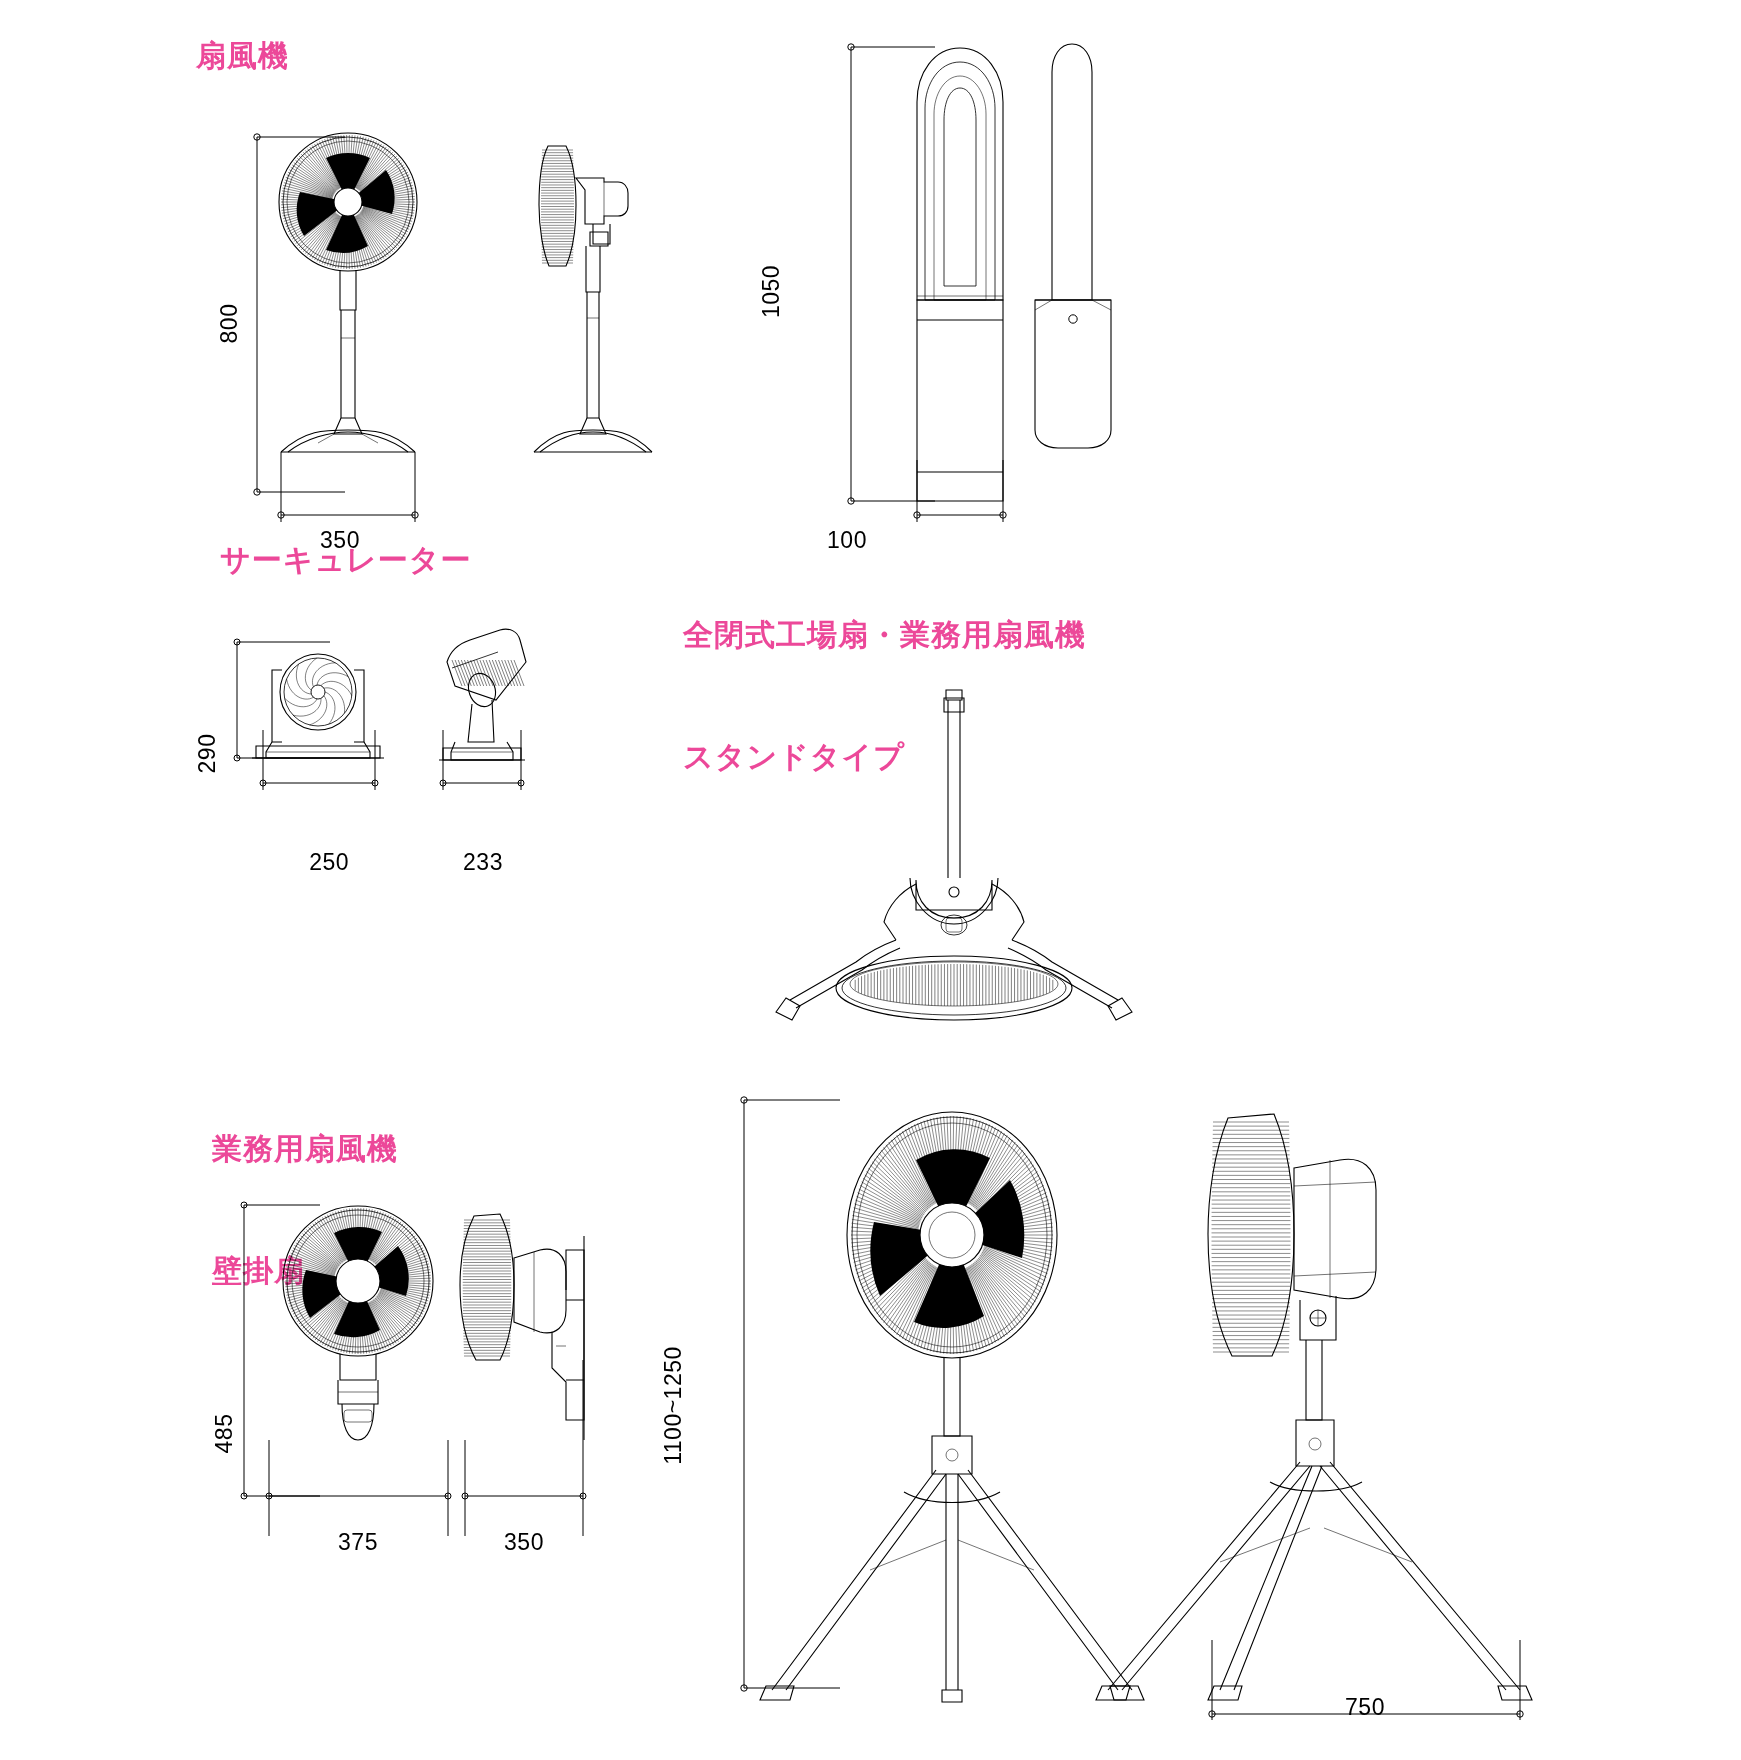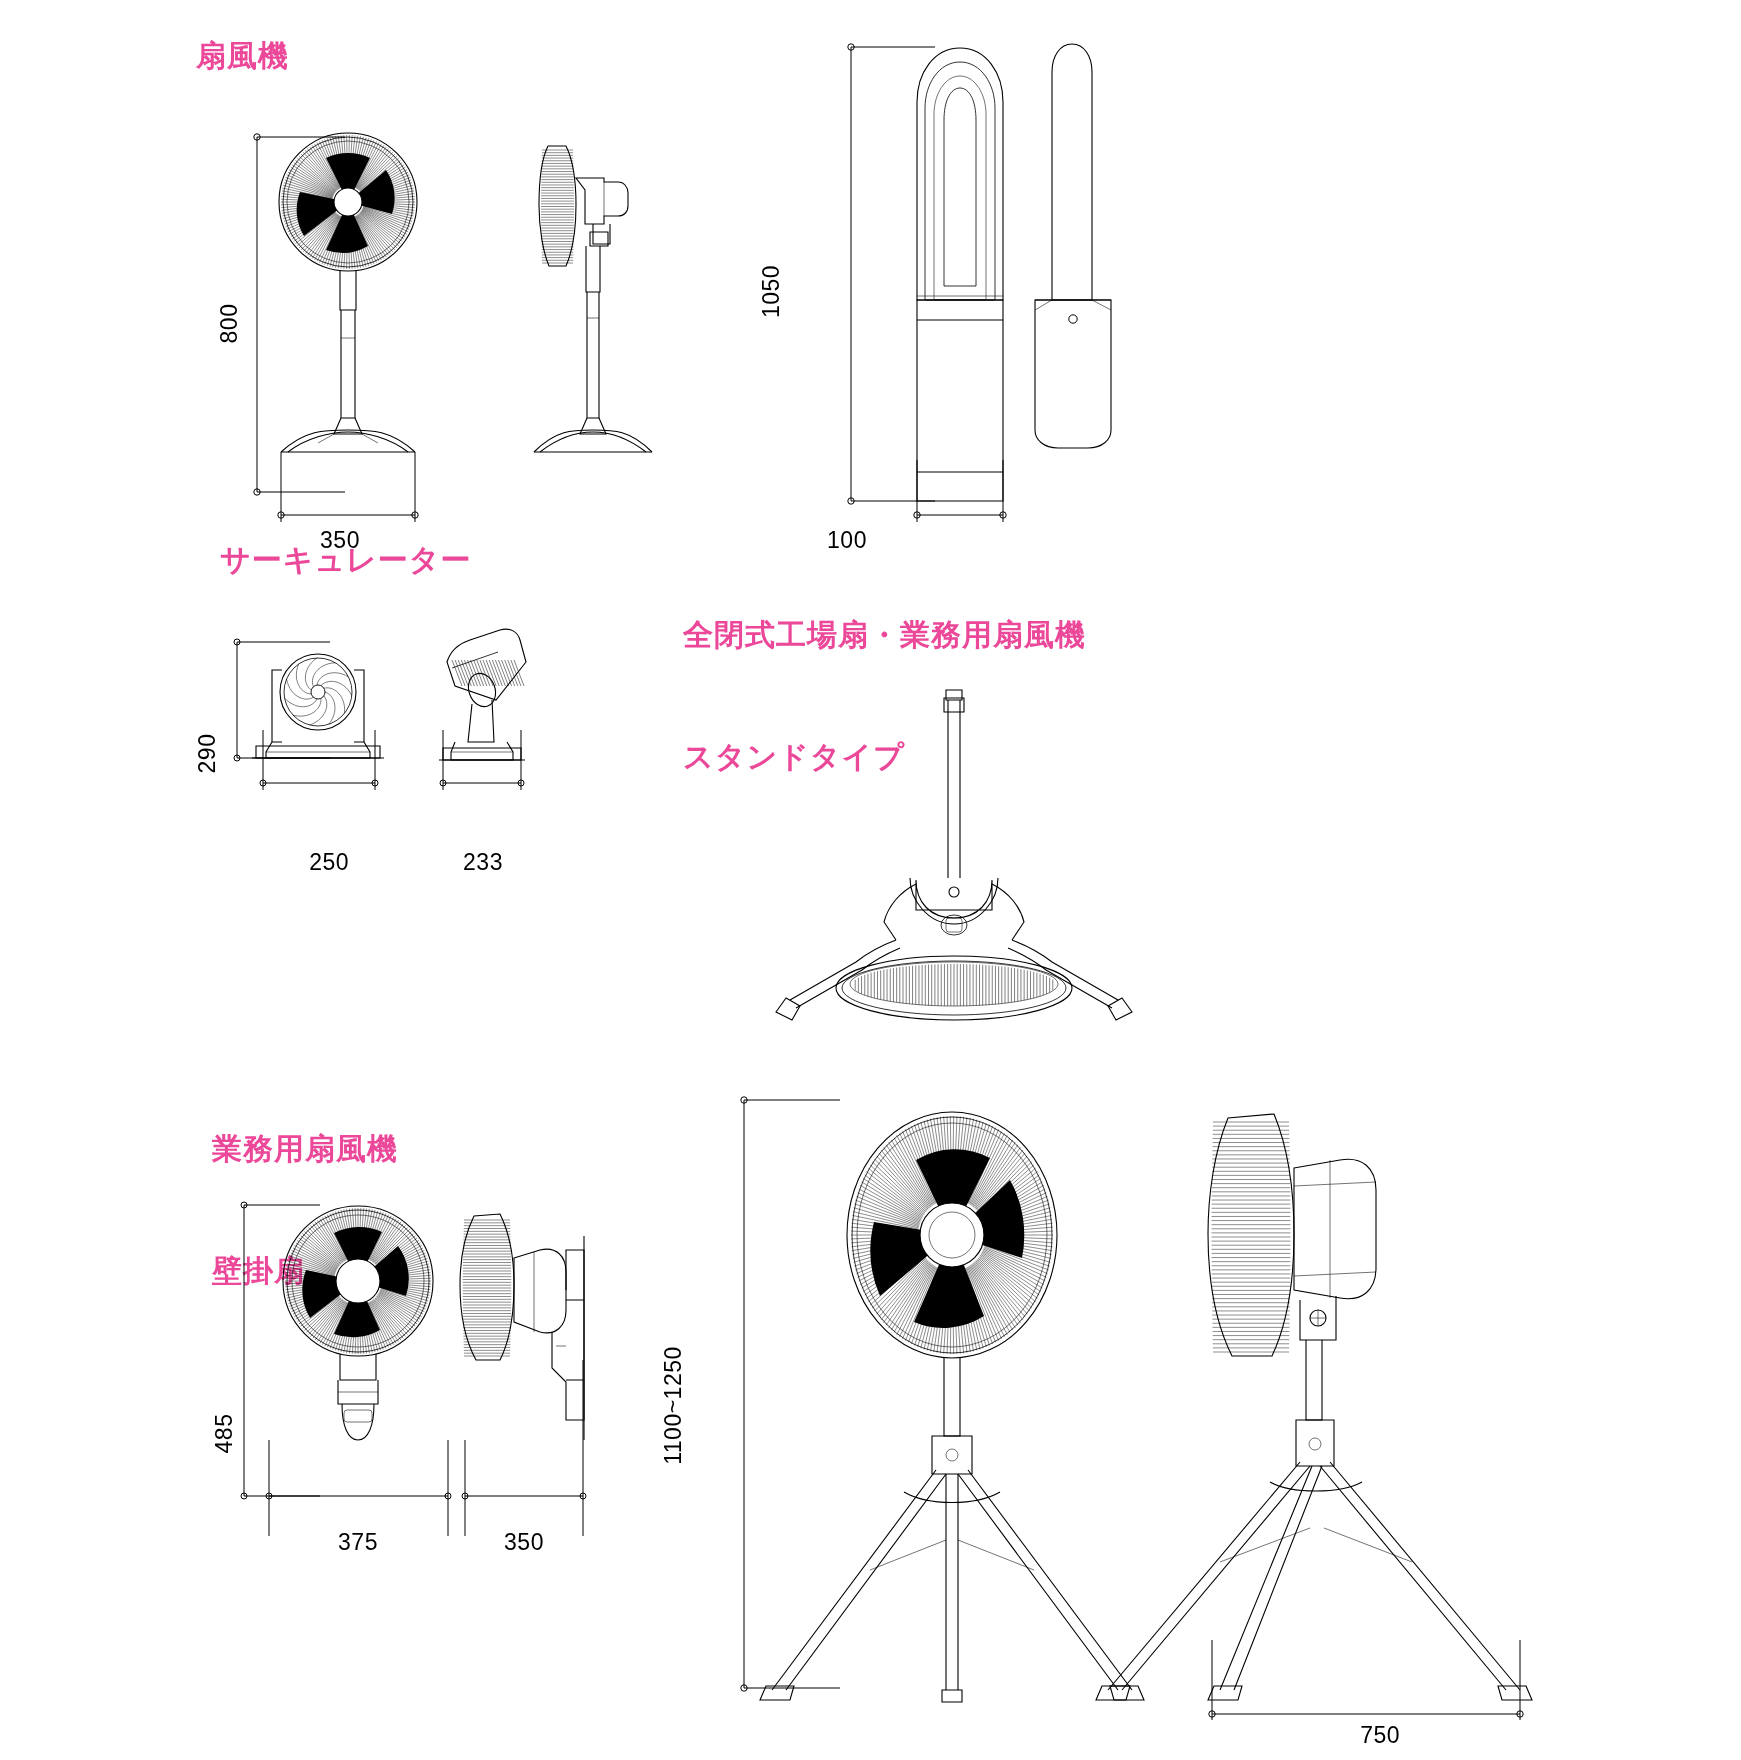--- a/index.html
+++ b/index.html
@@ -100,21 +100,21 @@
   <div class="dim" style="left:453px; top:849px; width:60px; text-align:center;">233</div>
 
   <div class="dim vert" style="left:211px; top:1420px; width:52px; text-align:center; margin-left:-13px;">485</div>
 
   <div class="dim" style="left:328px; top:1529px; width:60px; text-align:center;">375</div>
 
   <div class="dim" style="left:494px; top:1529px; width:60px; text-align:center;">350</div>
 
   <div class="dim vert" style="left:663px; top:1392px; width:160px; text-align:center; margin-left:-70px;">1100~1250</div>
 
-  <div class="dim" style="left:1330px; top:1694px; width:70px; text-align:right;margin-top:28px;">750</div>
+  <div class="dim" style="left:1330px; top:1694px; width:70px; text-align:center;">750</div>
 
   <svg class="dwg" viewBox="0 0 1741 1760">
 
     <g>
 
       <g>
         <line class="dimline" x1="257" y1="137" x2="345" y2="137"></line>
         <line class="dimline" x1="257" y1="492" x2="345" y2="492"></line>
         <line class="dimline" x1="257" y1="137" x2="257" y2="492"></line>
         <circle cx="257" cy="137" r="3.2" fill="none" stroke="#000" stroke-width="1"></circle>

